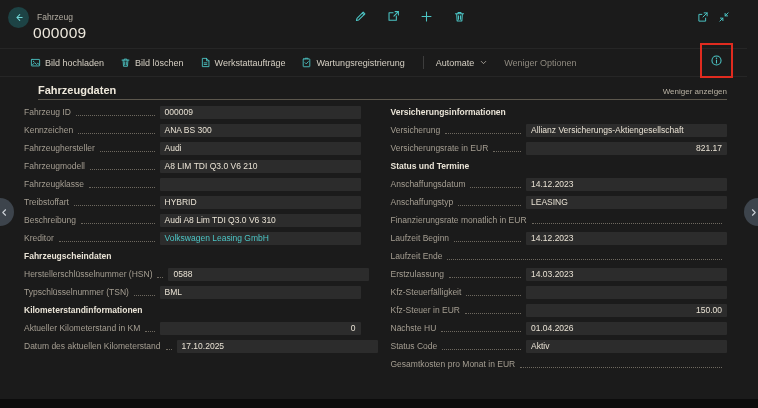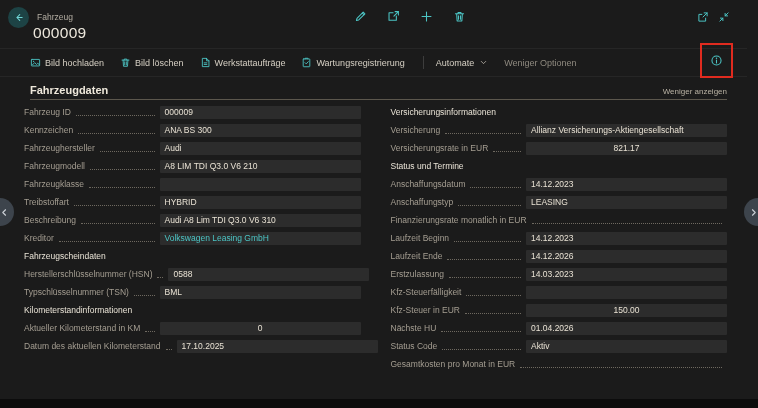--- a/index.html
+++ b/index.html
@@ -40,36 +40,36 @@
   .ab-chevron{width:9px;height:9px;color:#c9c3b8;margin-left:1px}
   .ab-chevron svg{width:9px;height:9px}
   .ab-sep{width:1px;height:13px;background:#3d3d3d;margin:0 12px 0 2px}
 
   .highlight-box{position:absolute;left:700px;top:43px;width:33px;height:35px;border:2px solid var(--highlight);
                  display:flex;align-items:center;justify-content:center;z-index:5}
   .details-btn{width:13px;height:13px;color:var(--accent);background:none;border:none;padding:0;cursor:pointer}
   .details-btn svg{width:13px;height:13px}
 
   
-  .content{position:absolute;left:0;top:78px;right:0}
+  .content{position:absolute;left:8px;top:78px;right:0}
   .section-header{display:flex;align-items:flex-end;justify-content:space-between;
                   margin:6px 31px 0 30px;padding-bottom:3px;border-bottom:1px solid #5c574d}
   .section-title{font-size:11px;font-weight:bold;color:#eee8db}
   .collapse-link{font-size:8px;color:#b9b2a4;background:none;border:none;cursor:pointer;padding:0}
 
-  .columns{display:flex;gap:30px;margin:3px 31px 0 24px}
+  .columns{display:flex;gap:30px;margin:3px 31px 0 16px}
   .col{flex:1;min-width:0}
   .row{height:18px;display:flex;align-items:center}
   .lbl{font-size:8.5px;color:var(--label);white-space:nowrap}
   .dots{flex:1;border-bottom:1px dotted #6e6960;margin:0 5px;min-width:6px;transform:translateY(3px)}
   .input{width:201px;flex:0 0 201px;height:13px;background:var(--input);font-size:8.5px;line-height:13px;
          color:var(--value);padding:0 5px;white-space:nowrap;overflow:hidden;border-radius:1px;cursor:text}
-  .input.right{text-align:center}
+  .input.right{text-align:right}
   .input.link{color:var(--accent);cursor:pointer}
-  .grp{font-size:8.5px;font-weight:normal;color:#e9e3d6;white-space:nowrap}
+  .grp{font-size:8.5px;font-weight:bold;color:#e9e3d6;white-space:nowrap}
 
   
   .edge{position:absolute;top:198px;width:28px;height:28px;border-radius:50%;background:#3d444c;
         color:#ccd1d7;border:none;cursor:pointer;display:flex;align-items:center;justify-content:center;z-index:6}
   .edge svg{width:11px;height:11px;stroke-width:1.6}
   .edge.left{left:-14px;justify-content:flex-end;padding-right:4px}
   .edge.right{right:-14px;justify-content:flex-start;padding-left:4px}
 
   .bottom-strip{position:absolute;left:0;right:0;bottom:0;height:9px;background:#0c0c0c}
 </style>
@@ -282,21 +282,20 @@
             <div class="dots"></div>
           </div>
           <div class="row">
             <span class="lbl">Laufzeit Beginn</span>
             <div class="dots"></div>
             <div class="input">14.12.2023</div>
           </div>
           <div class="row">
             <span class="lbl">Laufzeit Ende</span>
             <div class="dots"></div>
-            <div class="input">14.12.2026</div>
           </div>
           <div class="row">
             <span class="lbl">Erstzulassung</span>
             <div class="dots"></div>
             <div class="input">14.03.2023</div>
           </div>
           <div class="row">
             <span class="lbl">Kfz-Steuerfälligkeit</span>
             <div class="dots"></div>
             <div class="input"></div>

